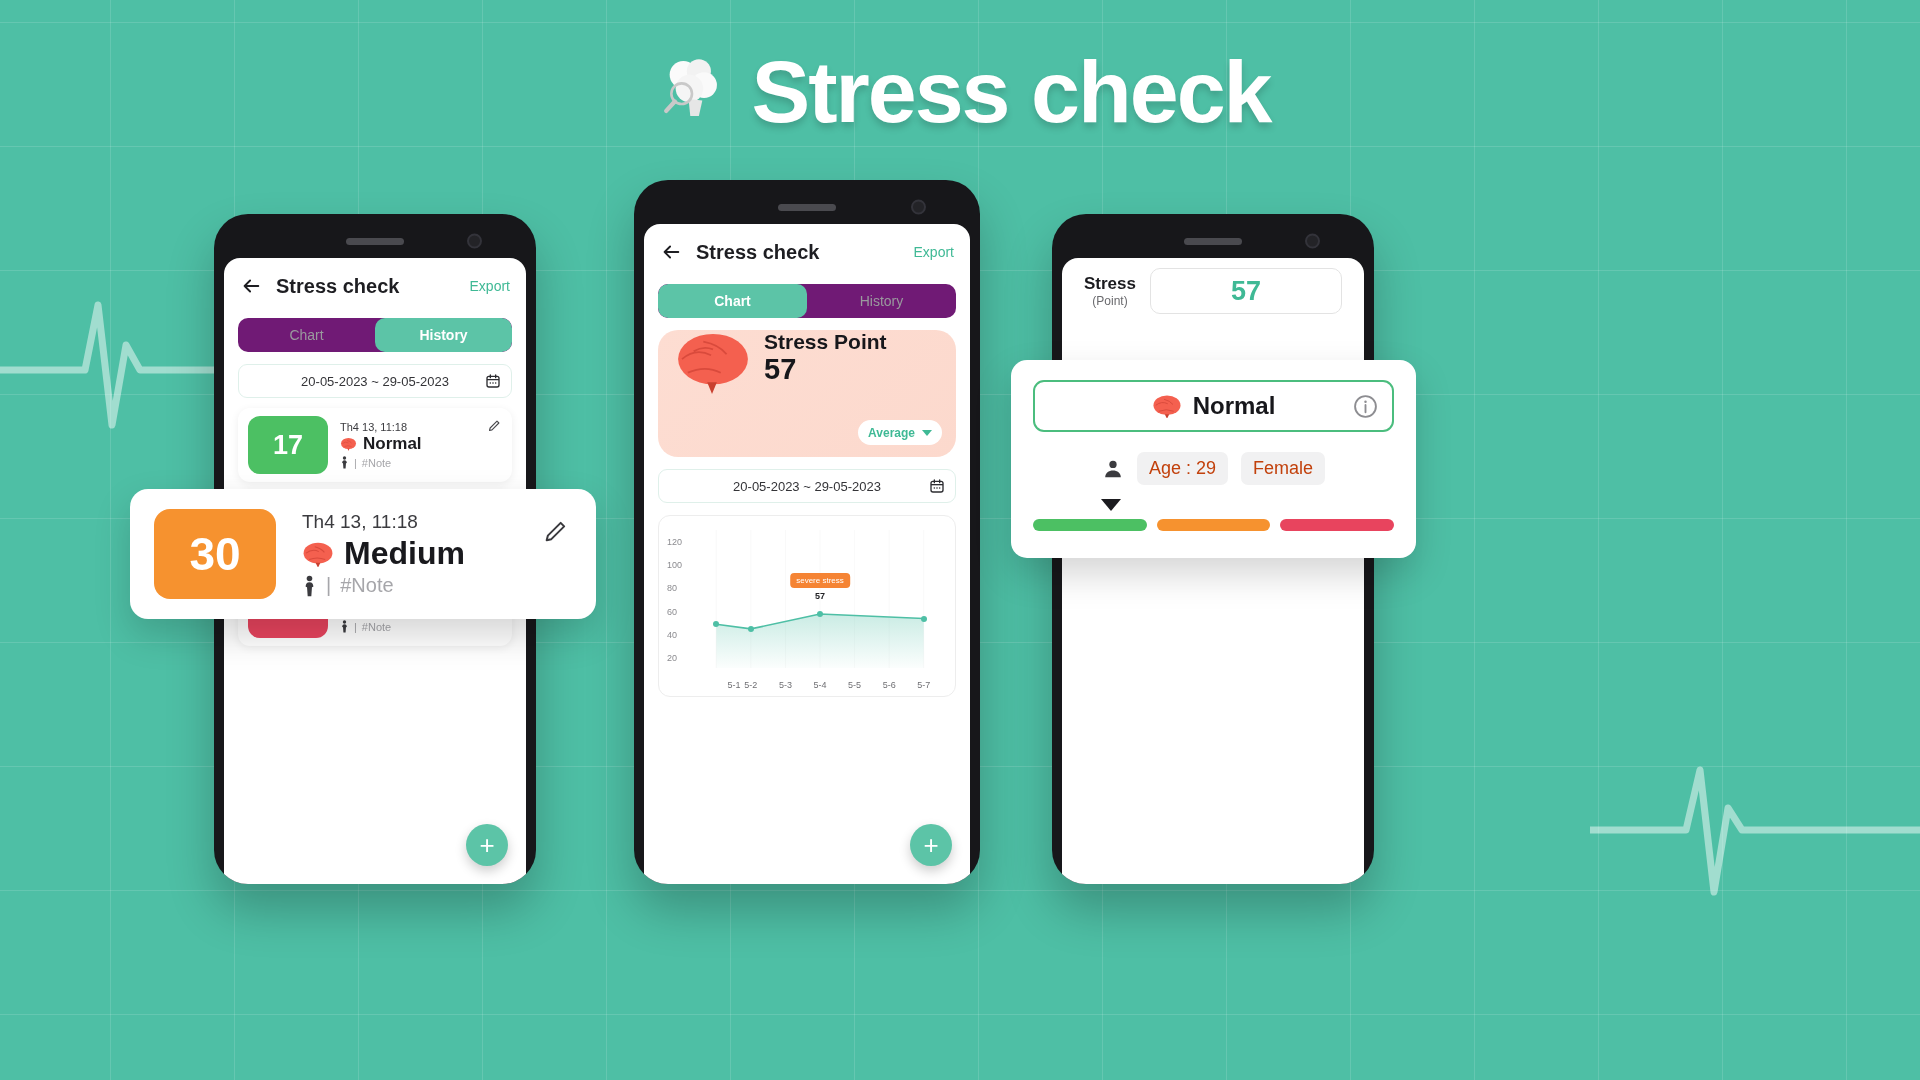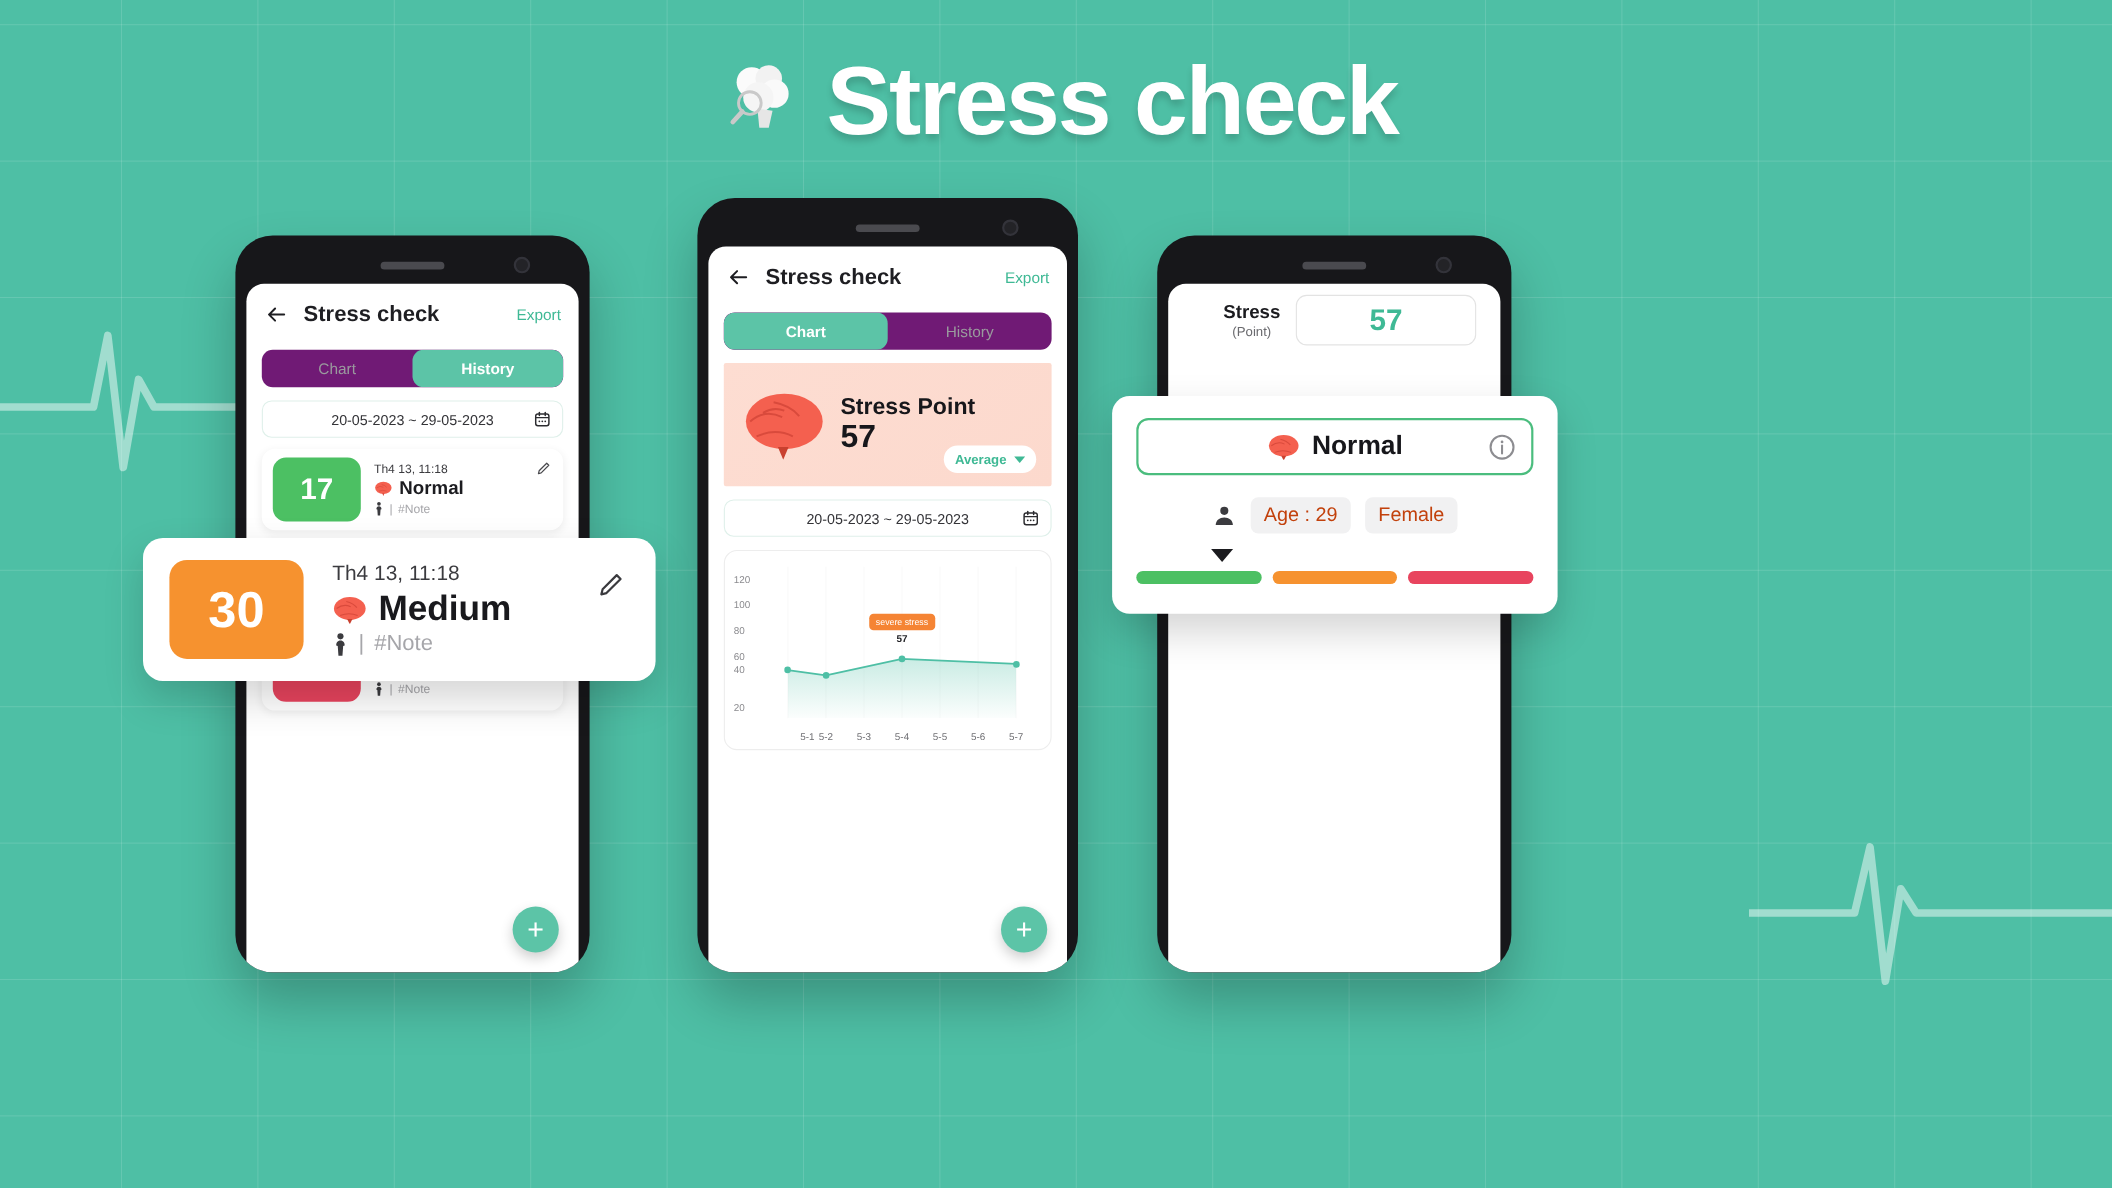--- a/index.html
+++ b/index.html
@@ -169,23 +169,23 @@
   .float-note {
     display: flex; align-items: center; gap: 9px;
     font-size: 20px; color: #a6a6aa; margin-top: 2px;
   }
   .float-pencil { position: absolute; right: 26px; top: 28px; width: 28px; height: 28px; cursor: pointer; }
 
   
   .hero {
     margin: 12px 14px 0 14px;
     background: linear-gradient(135deg, #fdddd2 0%, #fcd9cd 100%);
-    border-radius: 2px;
-    height: 112px;
-    display: flex; align-items: center;
+    border-radius: 20px;
+    height: 127px;
+    display: flex; align-items: flex-start;
     padding: 0 16px;
     position: relative;
     overflow: hidden;
   }
   .hero-brain { width: 78px; height: 64px; flex: 0 0 auto; }
   .hero-text { margin-left: 12px; }
   .hero-label { font-size: 21px; font-weight: 700; color: #17171b; line-height: 1.15; }
   .hero-value { font-size: 29px; font-weight: 700; color: #17171b; line-height: 1.1; }
   .avg-pill {
     position: absolute; right: 14px; bottom: 12px;
@@ -240,21 +240,21 @@
     font-size: 26px; font-weight: 300; line-height: 1;
     box-shadow: 0 5px 12px rgba(0,0,0,0.2);
     cursor: pointer;
   }
 
   
   .stress-row {
     display: flex; align-items: center; gap: 14px;
     padding: 10px 22px 0 22px;
   }
-  .stress-lbl { text-align: center; margin-left: 28px; }
+  .stress-lbl { text-align: center; }
   .stress-lbl .t1 { font-size: 17px; font-weight: 700; color: #1b1b1f; }
   .stress-lbl .t2 { font-size: 12px; color: #6a6a6e; }
   .stress-val {
     flex: 1 1 auto;
     border: 1px solid #e3e3e3;
     border-radius: 10px;
     height: 46px;
     display: flex; align-items: center; justify-content: center;
     font-size: 27px; font-weight: 700; color: #3fb995;
   }
@@ -503,21 +503,21 @@
       </svg>
     </div>
 
     <div class="chart-card">
       <div class="chart-inner">
         <div id="y-axis">
             <div class="y-label" style="top: 17.6667px;">120</div>
             <div class="y-label" style="top: 41px;">100</div>
             <div class="y-label" style="top: 64.3333px;">80</div>
             <div class="y-label" style="top: 87.6667px;">60</div>
-            <div class="y-label" style="top: 100px;">40</div>
+            <div class="y-label" style="top: 111px;">40</div>
             <div class="y-label" style="top: 134.333px;">20</div>
           </div>
         <div class="plot" id="plot">
             <svg viewBox="0 0 100 100" preserveAspectRatio="none" width="100%" height="100%" style="position: absolute; inset: 0px;">
               <line x1="7.142857142857142" x2="7.142857142857142" y1="0" y2="100" stroke="#f0f0f0" stroke-width="0.4" vector-effect="non-scaling-stroke"></line>
               <line x1="21.428571428571427" x2="21.428571428571427" y1="0" y2="100" stroke="#f0f0f0" stroke-width="0.4" vector-effect="non-scaling-stroke"></line>
               <line x1="35.714285714285715" x2="35.714285714285715" y1="0" y2="100" stroke="#f0f0f0" stroke-width="0.4" vector-effect="non-scaling-stroke"></line>
               <line x1="50" x2="50" y1="0" y2="100" stroke="#f0f0f0" stroke-width="0.4" vector-effect="non-scaling-stroke"></line>
               <line x1="64.28571428571429" x2="64.28571428571429" y1="0" y2="100" stroke="#f0f0f0" stroke-width="0.4" vector-effect="non-scaling-stroke"></line>
               <line x1="78.57142857142857" x2="78.57142857142857" y1="0" y2="100" stroke="#f0f0f0" stroke-width="0.4" vector-effect="non-scaling-stroke"></line>

